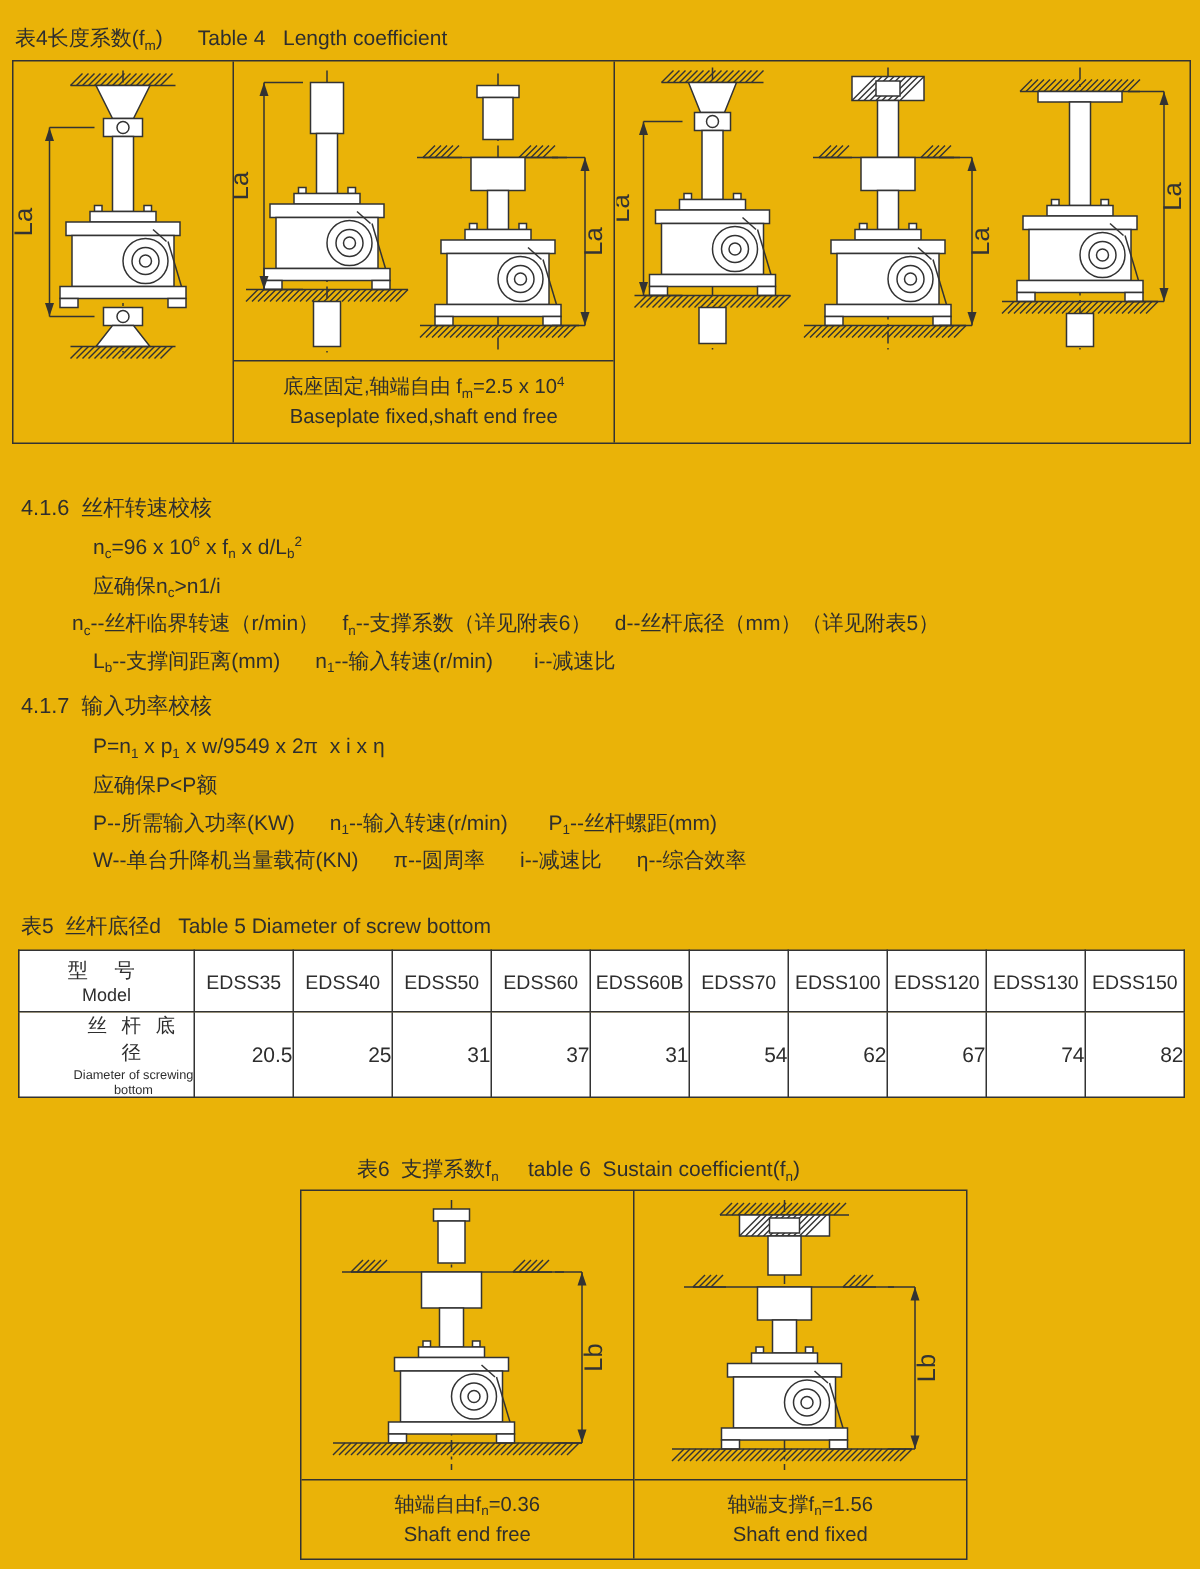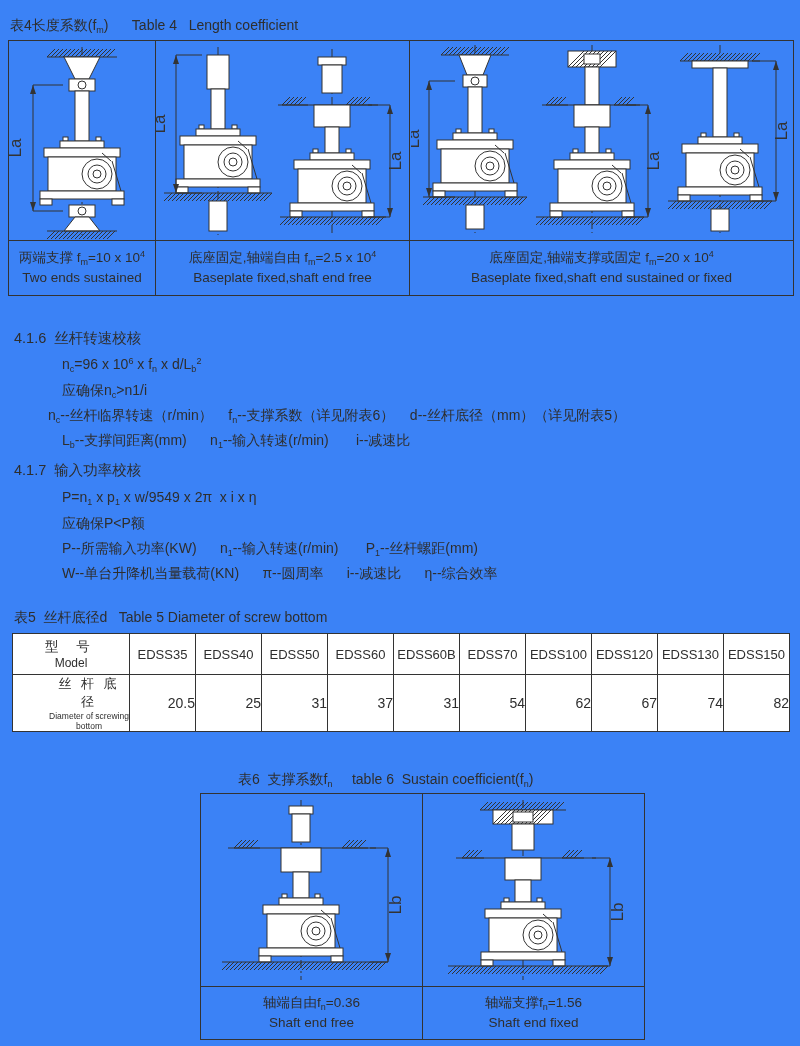--- a/index.html
+++ b/index.html
@@ -1,16 +1,16 @@
 <!DOCTYPE html>
 <html><head>
 <meta charset="utf-8">
 <style>
   html,body{margin:0;padding:0;background:#e8e8e8;}
-  .page{position:relative;width:800px;height:1046px;background:#3b82f6;
+  .page{position:relative;width:800px;height:1046px;background:#eab308;
         font-family:"Liberation Sans","DejaVu Sans",sans-serif;color:#2e2e2e;overflow:hidden;}
   .abs{position:absolute;}
   .pre{white-space:pre;}
   .title{font-size:14px;}
   .heading{font-size:14.5px;}
   .bodyline{font-size:14px;}
   sub{font-size:9px;vertical-align:-3px;line-height:0;}
   sup{font-size:9px;vertical-align:5px;line-height:0;}
   
   .t4{left:8px;top:40px;width:786px;height:256px;border:1.5px solid #333;display:flex;box-sizing:border-box;}
@@ -108,24 +108,20 @@
             <line x1="98" y1="198" x2="106" y2="190" stroke="#333333" stroke-width="1" fill="none"></line>
             <line x1="38" y1="190" x2="108" y2="190" stroke="#333333" stroke-width="1" fill="none"></line>
             <line x1="24" y1="44" x2="24" y2="170" stroke="#333333" stroke-width="1" fill="none"></line>
             <polygon points="24,44 21,53 27,53" fill="#333333"></polygon>
             <polygon points="24,170 21,161 27,161" fill="#333333"></polygon>
             <line x1="24" y1="44" x2="54" y2="44" stroke="#333333" stroke-width="1" fill="none"></line>
             <line x1="24" y1="170" x2="54" y2="170" stroke="#333333" stroke-width="1" fill="none"></line>
             <text x="12" y="107" fill="#333333" font-size="17" text-anchor="middle" transform="rotate(-90 12 107)">La</text>
           </svg>
         </div>
-      <div class="cap">
-        <div><span>两端支撑 f</span><sub>m</sub><span>=10 x 10</span><sup>4</sup></div>
-        <div>Two ends sustained</div>
-      </div>
     </div>
     <div class="t4col t4col2">
       <div class="t4draw">
         <span>
             <svg width="118" height="200" viewBox="0 0 118 200">
               <line x1="62" y1="6" x2="62" y2="194" stroke="#333333" stroke-width="1" fill="none" stroke-dasharray="8 3 2 3"></line>
               <rect x="51" y="14" width="22" height="34" fill="#fff" stroke="#333333" stroke-width="1"></rect>
               <rect x="55" y="48" width="14" height="40" fill="#fff" stroke="#333333" stroke-width="1"></rect>
               <rect x="43" y="84" width="5" height="4" fill="#fff" stroke="#333333" stroke-width="1"></rect>
               <rect x="76" y="84" width="5" height="4" fill="#fff" stroke="#333333" stroke-width="1"></rect>
@@ -466,24 +462,20 @@
               <rect x="47" y="168" width="18" height="22" fill="#fff" stroke="#333333" stroke-width="1"></rect>
               <line x1="112" y1="20" x2="112" y2="160" stroke="#333333" stroke-width="1" fill="none"></line>
               <polygon points="112,20 109,29 115,29" fill="#333333"></polygon>
               <polygon points="112,160 109,151 115,151" fill="#333333"></polygon>
               <line x1="112" y1="20" x2="88" y2="20" stroke="#333333" stroke-width="1" fill="none"></line>
               <line x1="112" y1="160" x2="88" y2="160" stroke="#333333" stroke-width="1" fill="none"></line>
               <text x="123" y="90" fill="#333333" font-size="17" text-anchor="middle" transform="rotate(-90 123 90)">La</text>
             </svg>
           </span>
       </div>
-      <div class="cap">
-        <div><span>底座固定,轴端支撑或固定 f</span><sub>m</sub><span>=20 x 10</span><sup>4</sup></div>
-        <div>Baseplate fixed,shaft end sustained or fixed</div>
-      </div>
     </div>
   </div>
 
   <div class="abs heading pre" style="left:14px;top:329px">4.1.6  丝杆转速校核</div>
   <div class="abs bodyline pre" style="left:62px;top:356px"><span>n</span><sub>c</sub><span>=96 x 10</span><sup>6</sup><span> x f</span><sub>n</sub><span> x d/L</span><sub>b</sub><sup>2</sup></div>
   <div class="abs bodyline pre" style="left:62px;top:382px"><span>应确保n</span><sub>c</sub><span>&gt;n1/i</span></div>
   <div class="abs bodyline pre" style="left:48px;top:407px"><span>n</span><sub>c</sub><span>--丝杆临界转速（r/min）    f</span><sub>n</sub><span>--支撑系数（详见附表6）    d--丝杆底径（mm）（详见附表5）</span></div>
   <div class="abs bodyline pre" style="left:62px;top:432px"><span>L</span><sub>b</sub><span>--支撑间距离(mm)      n</span><sub>1</sub><span>--输入转速(r/min)       i--减速比</span></div>
 
   <div class="abs heading pre" style="left:14px;top:461px">4.1.7  输入功率校核</div>

